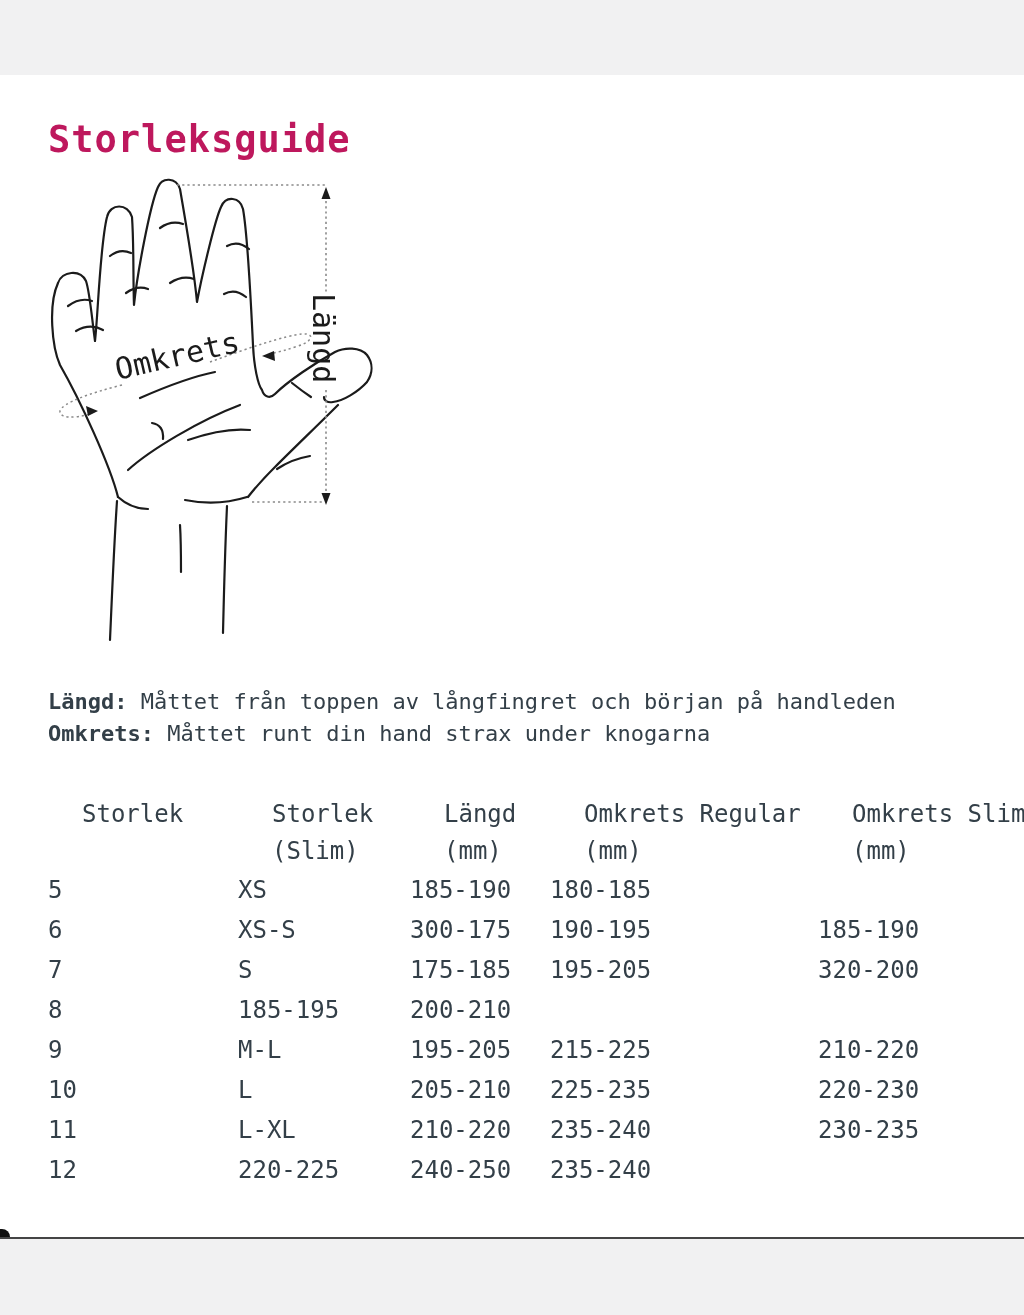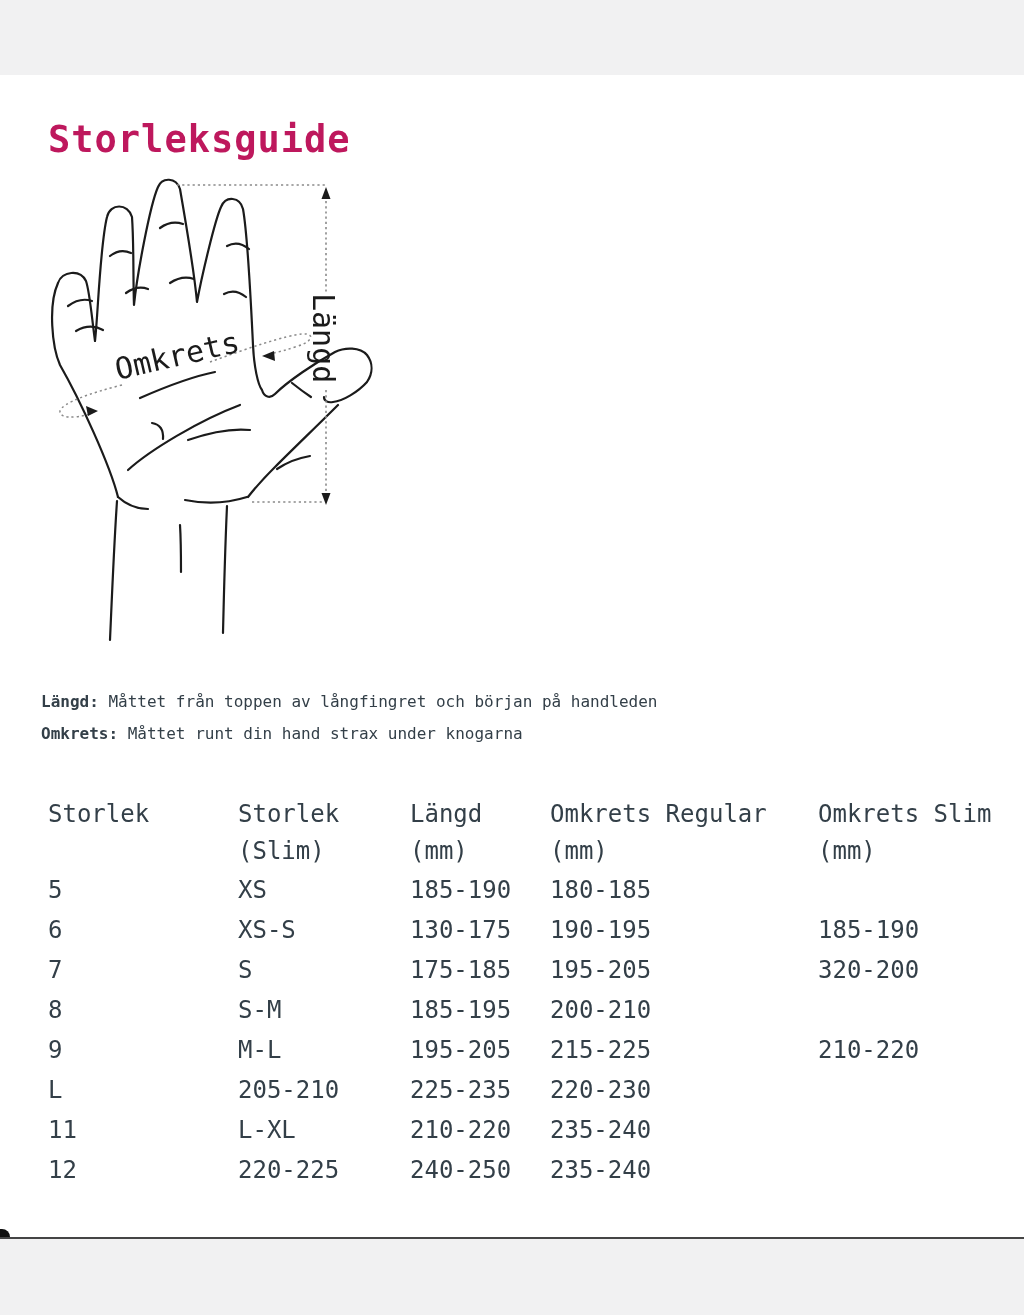--- a/index.html
+++ b/index.html
@@ -13,30 +13,30 @@
     position:absolute;left:0;top:75px;width:1024px;height:1162px;
     background:#ffffff;
   }
   .page-title{
     position:absolute;left:48px;top:118px;
     font-size:37px;font-weight:bold;line-height:44px;letter-spacing:1px;
     color:#be185d;white-space:nowrap;
   }
   .hand-wrap{position:absolute;left:40px;top:175px;width:356px;height:470px;}
   .defs{
-    position:absolute;left:41px;top:686px;
-    font-size:16px;line-height:32px;white-space:nowrap;
+    position:absolute;left:48px;top:686px;
+    font-size:22px;line-height:32px;white-space:nowrap;
   }
   .defs b{font-weight:bold;}
   .size-table{
     position:absolute;left:48px;top:796px;width:950px;
     font-size:24px;
   }
   .t-row{display:grid;grid-template-columns:190px 172px 140px 268px 1fr;}
-  .t-head .cell div{line-height:37px;white-space:nowrap;}
+  .t-head .cell div{line-height:37px;white-space:nowrap;margin-left:34px;}
   .t-body .t-row{line-height:40px;}
   .t-cell,.cell{white-space:nowrap;}
   .bottom-line{
     position:absolute;left:0;top:1237px;width:1024px;height:2px;
     background:#454545;
   }
   .corner-accent{
     position:absolute;left:0;top:1229px;width:10px;height:8px;
     background:#101010;border-radius:0 8px 0 0;
   }
@@ -159,55 +159,56 @@
   <div class="t-body">
       <div class="t-row">
         <div class="t-cell">5</div>
         <div class="t-cell">XS</div>
         <div class="t-cell">185-190</div>
         <div class="t-cell">180-185</div>
       </div>
       <div class="t-row">
         <div class="t-cell">6</div>
         <div class="t-cell">XS-S</div>
-        <div class="t-cell">130-175</div>
+        <div class="t-cell">300-175</div>
         <div class="t-cell">190-195</div>
         <div class="t-cell">185-190</div>
       </div>
       <div class="t-row">
         <div class="t-cell">7</div>
         <div class="t-cell">S</div>
         <div class="t-cell">175-185</div>
         <div class="t-cell">195-205</div>
         <div class="t-cell">320-200</div>
       </div>
       <div class="t-row">
         <div class="t-cell">8</div>
-        <div class="t-cell">S-M</div>
         <div class="t-cell">185-195</div>
         <div class="t-cell">200-210</div>
       </div>
       <div class="t-row">
         <div class="t-cell">9</div>
         <div class="t-cell">M-L</div>
         <div class="t-cell">195-205</div>
         <div class="t-cell">215-225</div>
         <div class="t-cell">210-220</div>
       </div>
       <div class="t-row">
+        <div class="t-cell">10</div>
         <div class="t-cell">L</div>
         <div class="t-cell">205-210</div>
         <div class="t-cell">225-235</div>
         <div class="t-cell">220-230</div>
       </div>
       <div class="t-row">
         <div class="t-cell">11</div>
         <div class="t-cell">L-XL</div>
         <div class="t-cell">210-220</div>
         <div class="t-cell">235-240</div>
+        <div class="t-cell">230-235</div>
       </div>
       <div class="t-row">
         <div class="t-cell">12</div>
         <div class="t-cell">220-225</div>
         <div class="t-cell">240-250</div>
         <div class="t-cell">235-240</div>
       </div>
     </div>
 </div>
 

